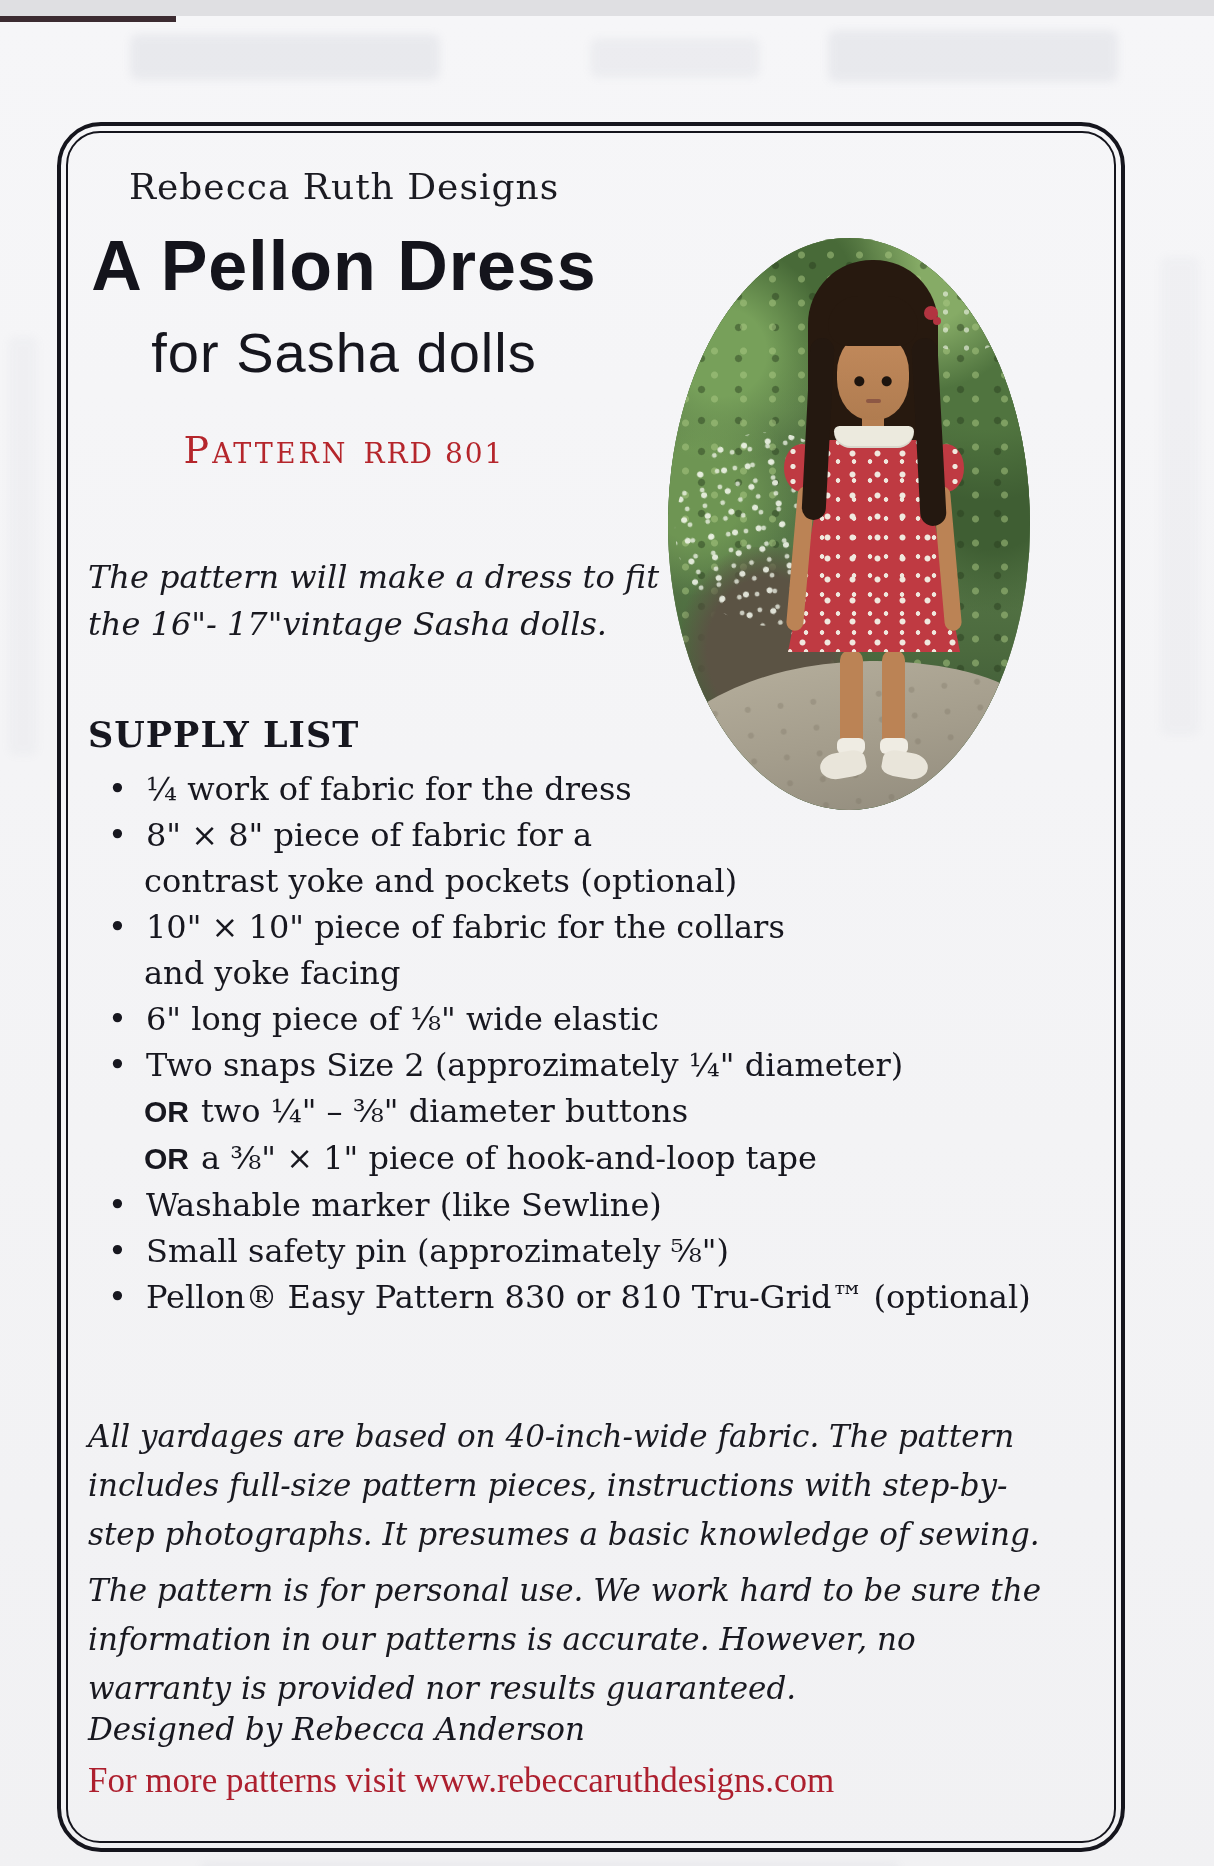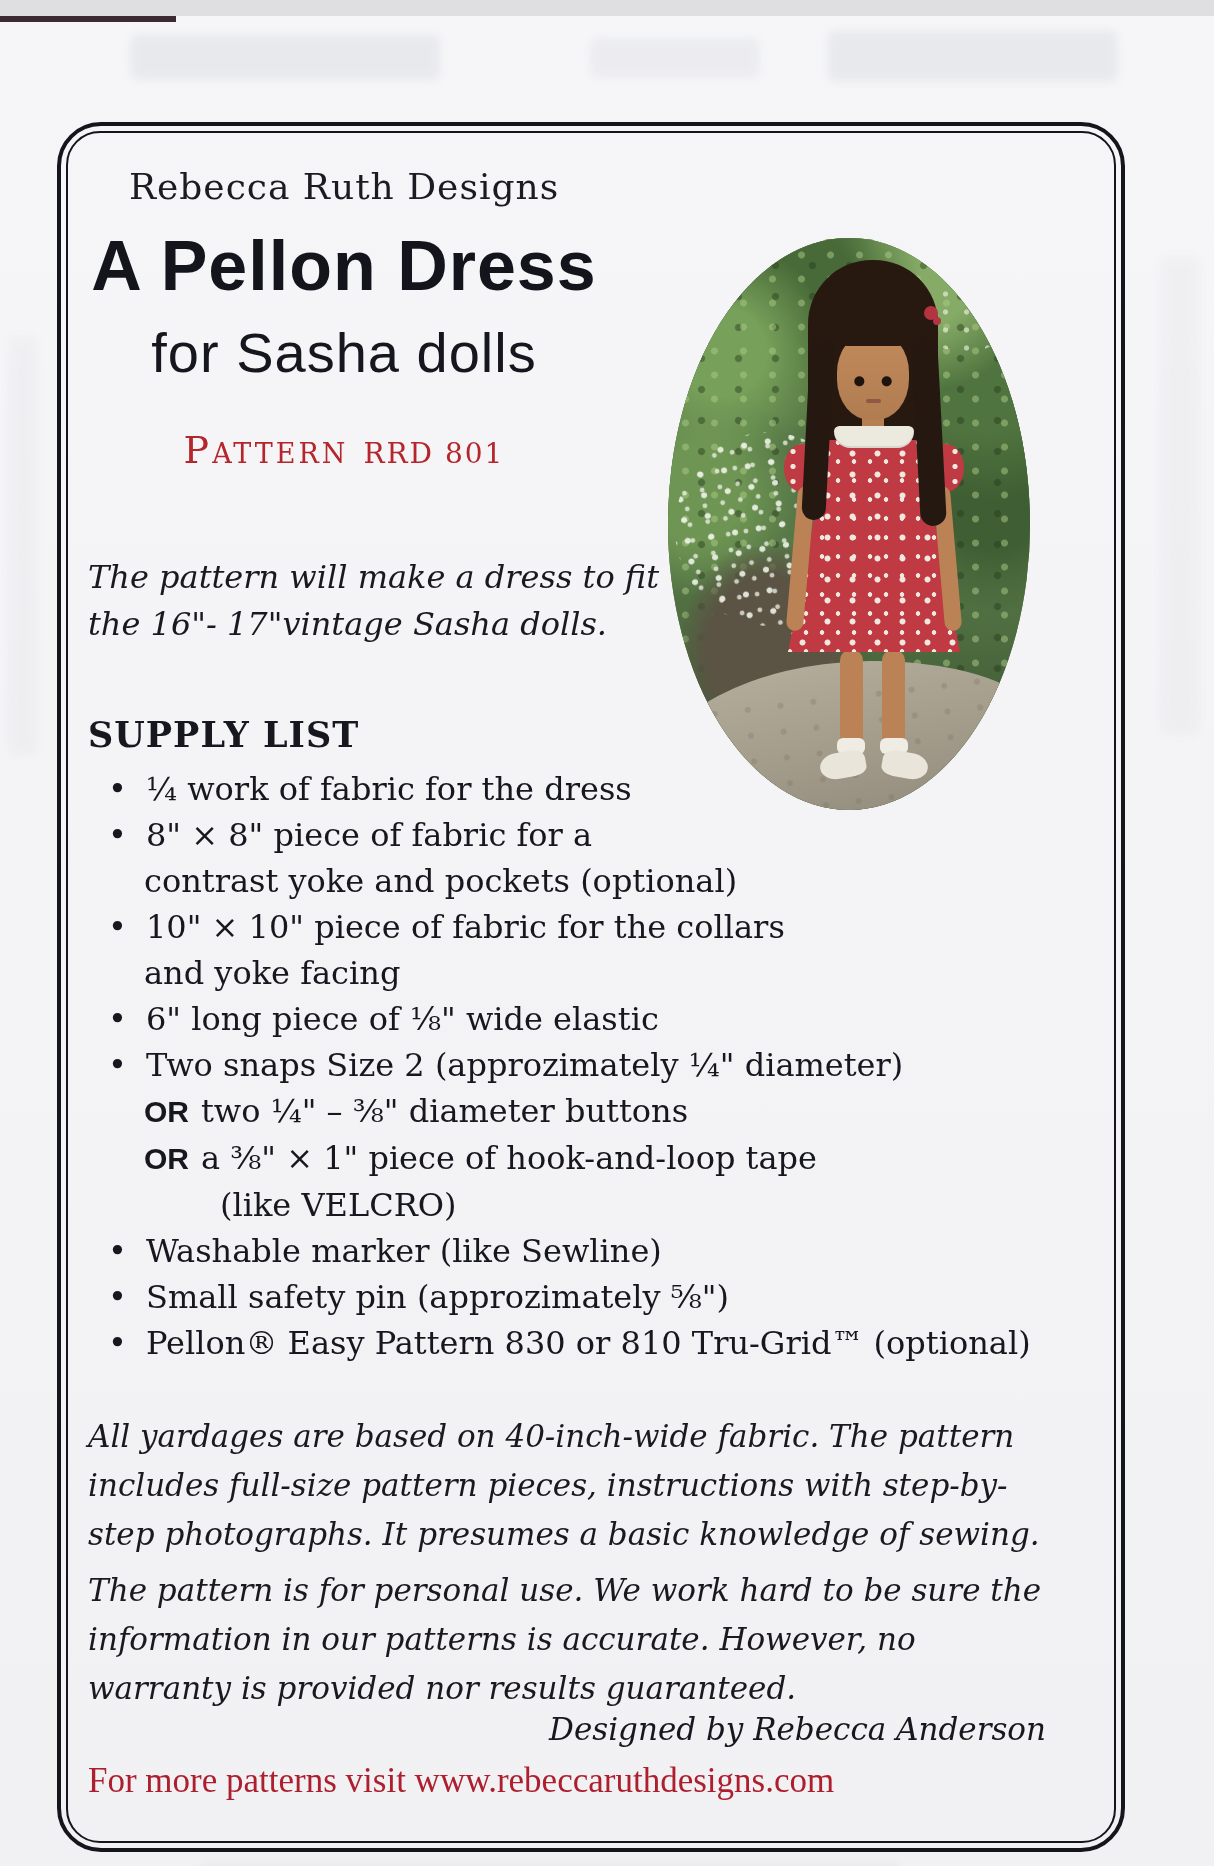--- a/index.html
+++ b/index.html
@@ -42,21 +42,21 @@
   .s-or:empty { display:none; }
   .ind1 { margin-left:36px; }
   .ind2 { margin-left:112px; }
 
   
   .para { position:absolute; left:88px; width:956px; font-style:italic; font-size:31px; line-height:49px; color:#191920; }
   .para1 { top:1396px; }
   .para2 { top:1550px; }
 
   
-  .credits { position:absolute; left:94px; top:1695px; width:952px; display:flex; justify-content:flex-end; font-style:italic; font-size:31px; }
+  .credits { position:absolute; left:88px; top:1695px; width:952px; display:flex; justify-content:flex-end; font-style:italic; font-size:31px;flex-direction:column; }
   .url { position:absolute; left:88px; top:1745px; font-family:"Liberation Serif",serif; font-size:35px; color:#ad1f2e; }
 
   
   .photo { position:absolute; left:668px; top:222px; width:362px; height:572px;
     border-radius:50%; overflow:hidden; background:#567547; }
   .photo > div { position:absolute; }
   .ph-green { inset:0;
     background:
       radial-gradient(circle at 15% 20%, #77a05a 0 8%, transparent 20%),
       radial-gradient(circle at 35% 8%,  #486a38 0 10%, transparent 22%),
@@ -190,21 +190,20 @@
   <div class="supply">
     <div class="s-line"><span class="s-bullet">•</span><span>¼ work of fabric for the dress</span></div>
     <div class="s-line"><span class="s-bullet">•</span><span>8" × 8" piece of fabric for a</span></div>
     <div class="s-line ind1"><span>contrast yoke and pockets (optional)</span></div>
     <div class="s-line"><span class="s-bullet">•</span><span>10" × 10" piece of fabric for the collars</span></div>
     <div class="s-line ind1"><span>and yoke facing</span></div>
     <div class="s-line"><span class="s-bullet">•</span><span>6" long piece of ⅛" wide elastic</span></div>
     <div class="s-line"><span class="s-bullet">•</span><span>Two snaps Size 2 (approzimately ¼" diameter)</span></div>
     <div class="s-line ind1"><span class="s-or">OR</span><span>two ¼" – ⅜" diameter buttons</span></div>
     <div class="s-line ind1"><span class="s-or">OR</span><span>a ⅜" × 1" piece of hook-and-loop tape</span></div>
-    <div class="s-line ind2"><span>(like VELCRO)</span></div>
     <div class="s-line"><span class="s-bullet">•</span><span>Washable marker (like Sewline)</span></div>
     <div class="s-line"><span class="s-bullet">•</span><span>Small safety pin (approzimately ⅝")</span></div>
     <div class="s-line"><span class="s-bullet">•</span><span>Pellon® Easy Pattern 830 or 810 Tru-Grid™ (optional)</span></div>
   </div>
 
   <div class="para para1">All yardages are based on 40-inch-wide fabric. The pattern includes full-size pattern pieces, instructions with step-by-step photographs. It presumes a basic knowledge of sewing.</div>
   <div class="para para2">The pattern is for personal use. We work hard to be sure the information in our patterns is accurate. However, no warranty is provided nor results guaranteed.</div>
 
   <div class="credits">
     <span>Designed by Rebecca Anderson</span>

